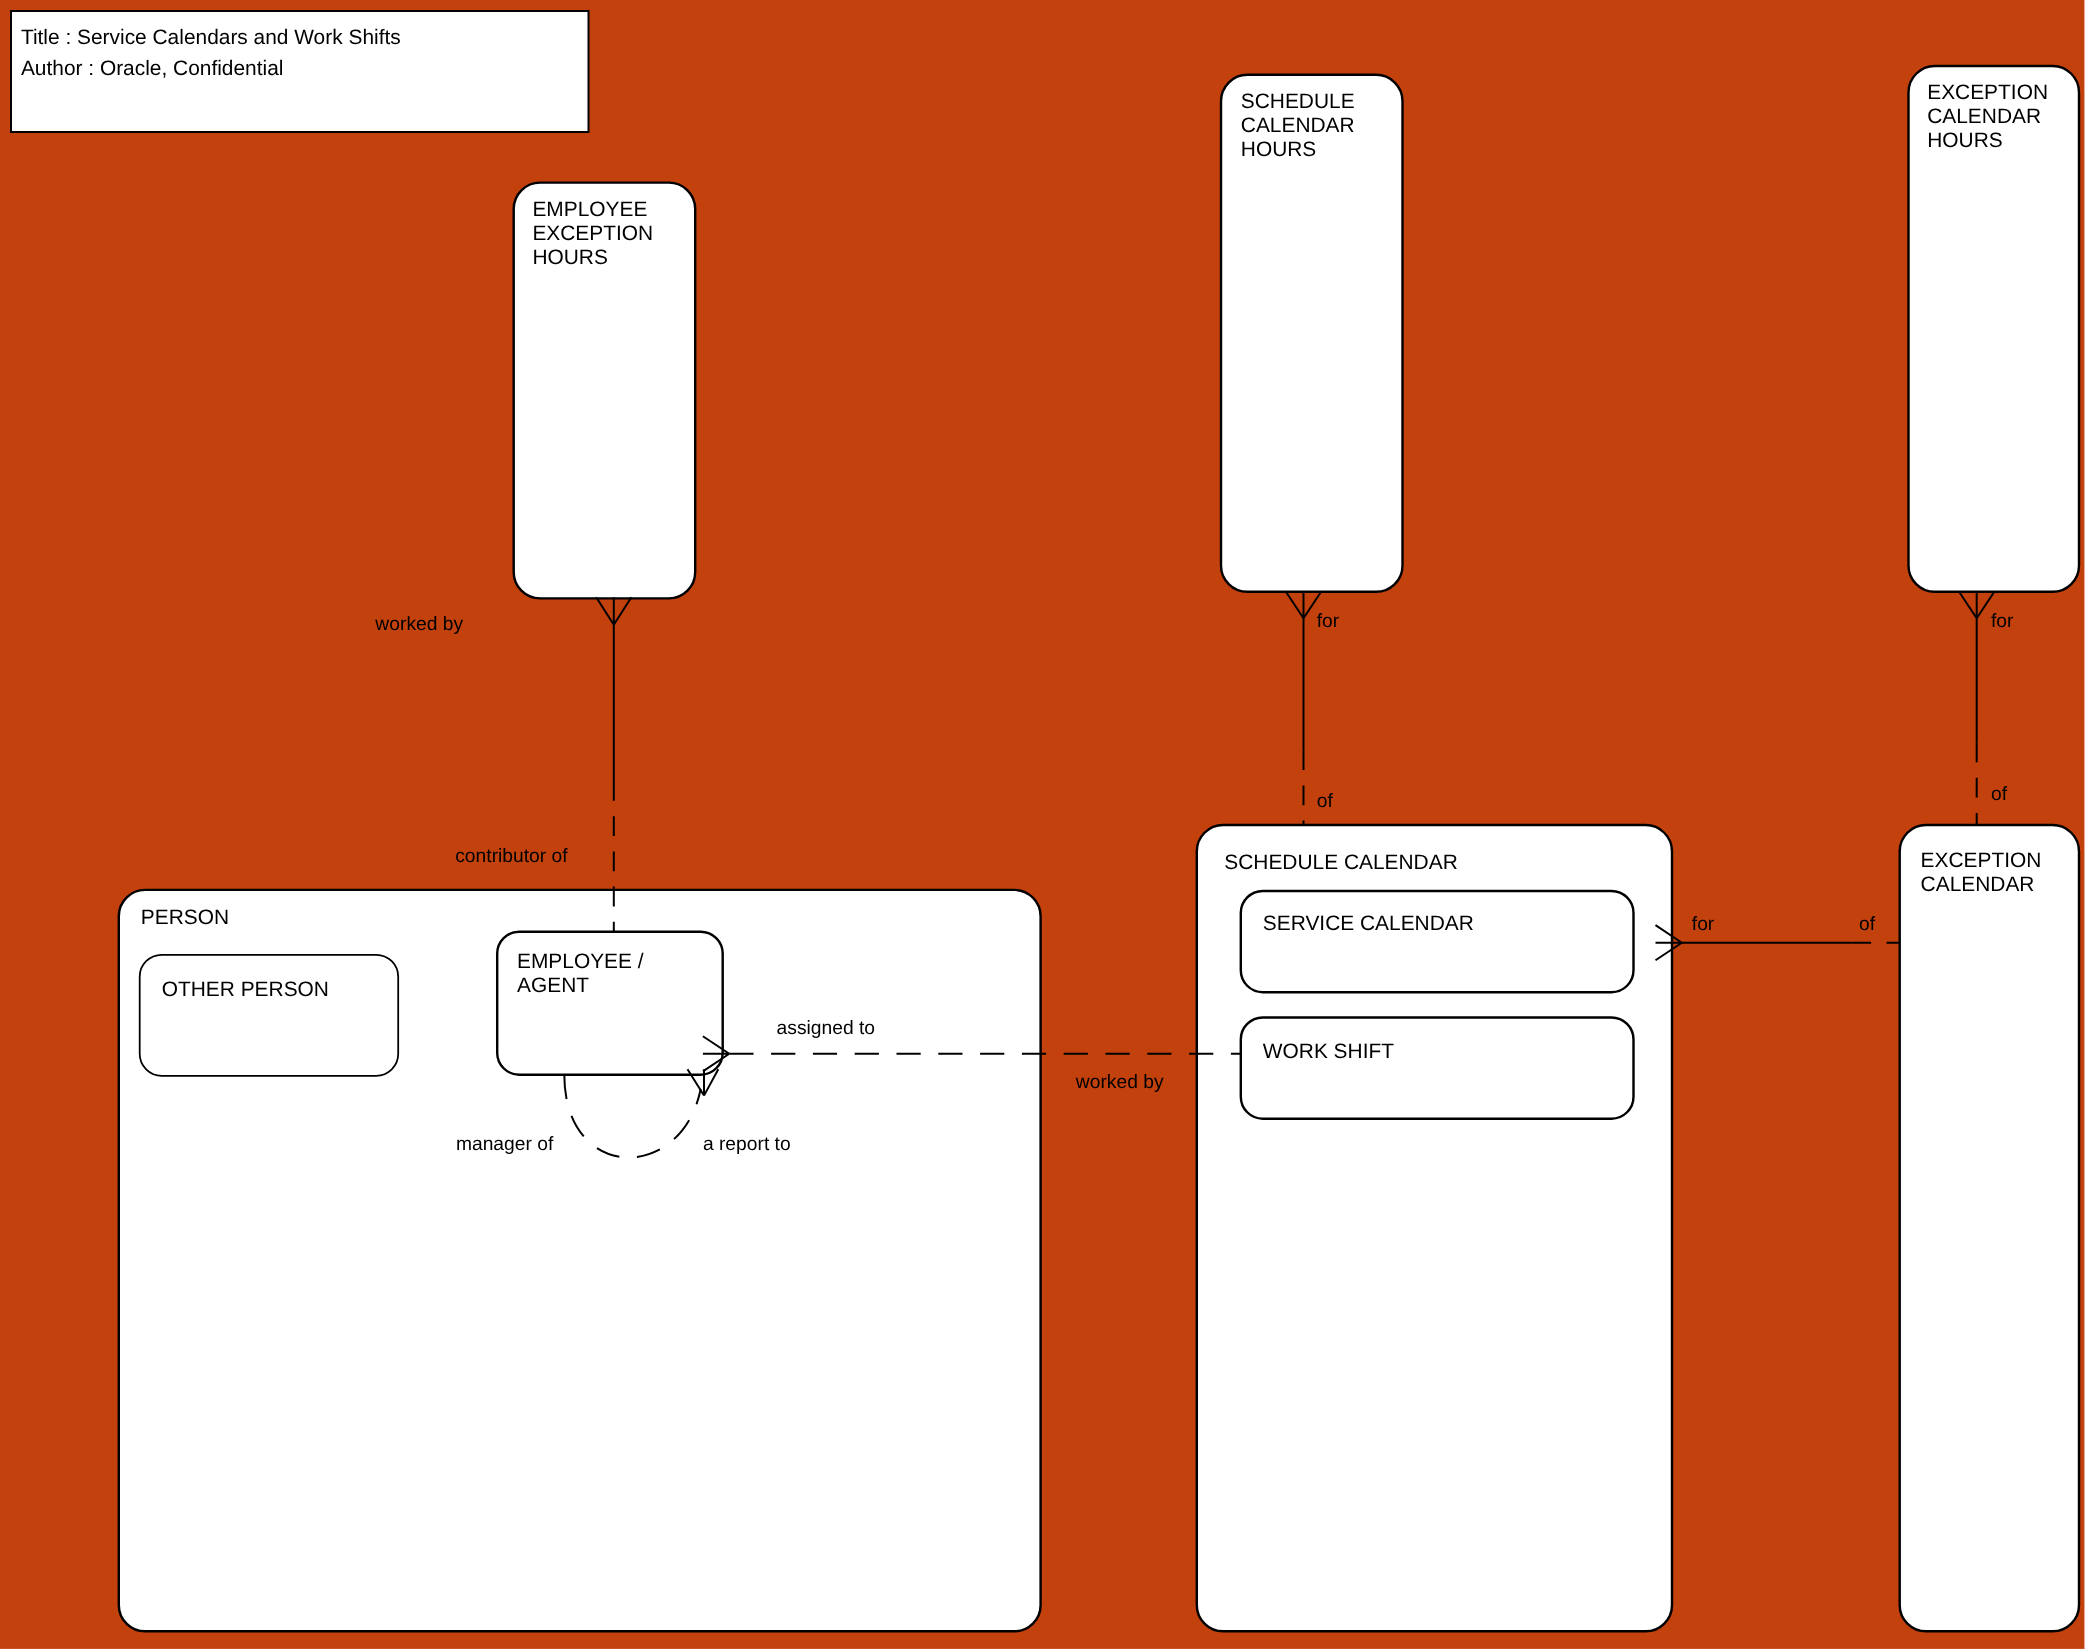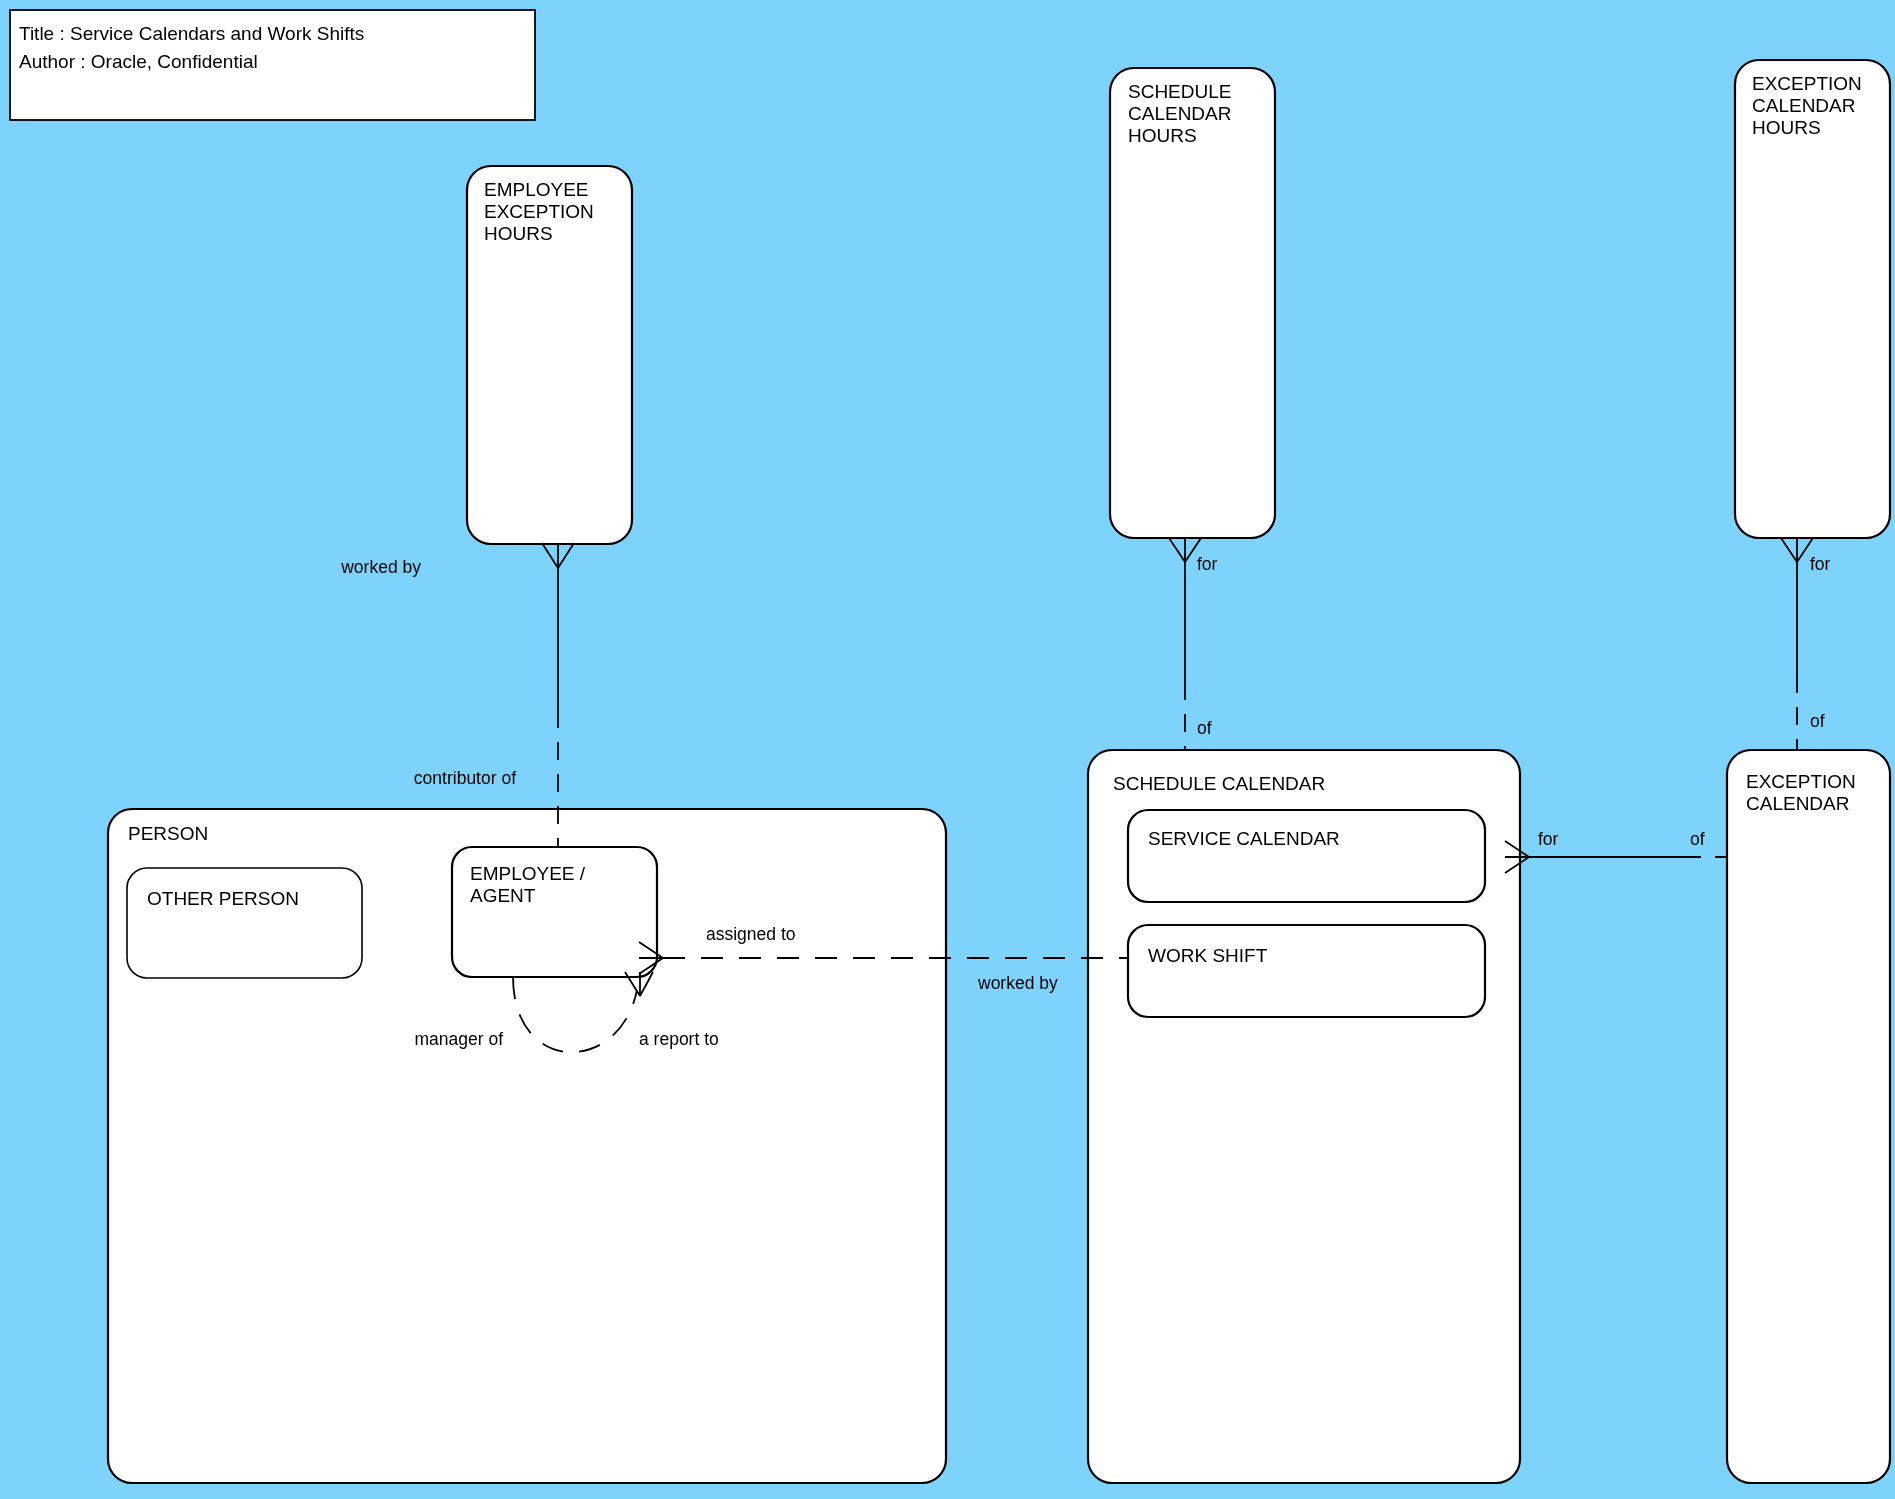--- a/index.html
+++ b/index.html
@@ -10,21 +10,21 @@
   body {
     width: 1895px;
     height: 1499px;
     font-family: "Liberation Sans", sans-serif;
     overflow: hidden;
   }
   #diagram-root {
     position: relative;
     width: 1895px;
     height: 1499px;
-    background: #7dd3fc;
+    background: #c2410c;
   }
   svg#er-canvas {
     position: absolute;
     top: 0;
     left: 0;
     width: 1895px;
     height: 1499px;
   }
   .ent-rect {
     fill: #ffffff;

